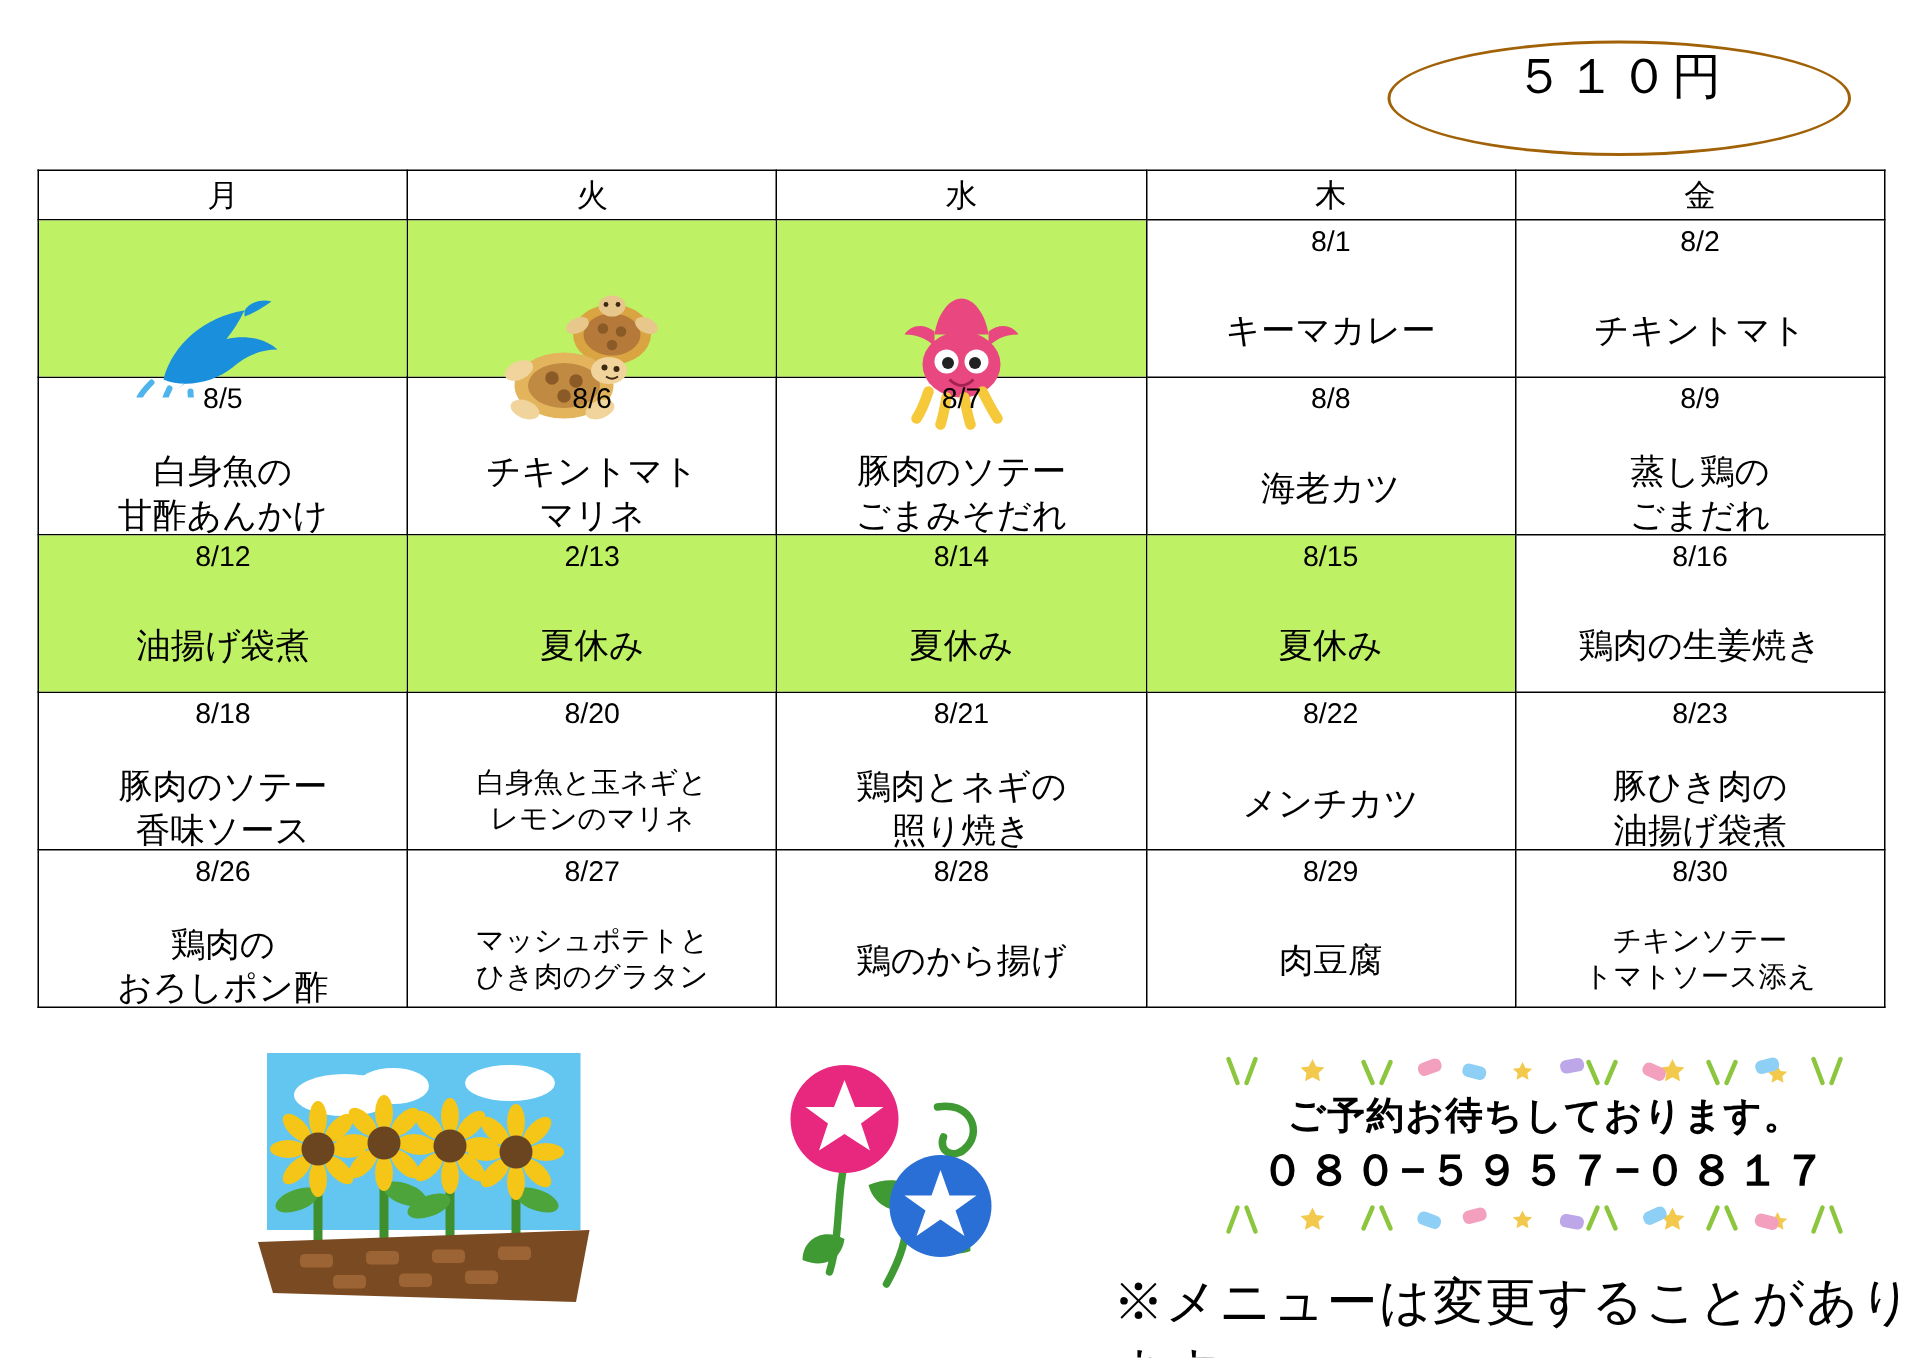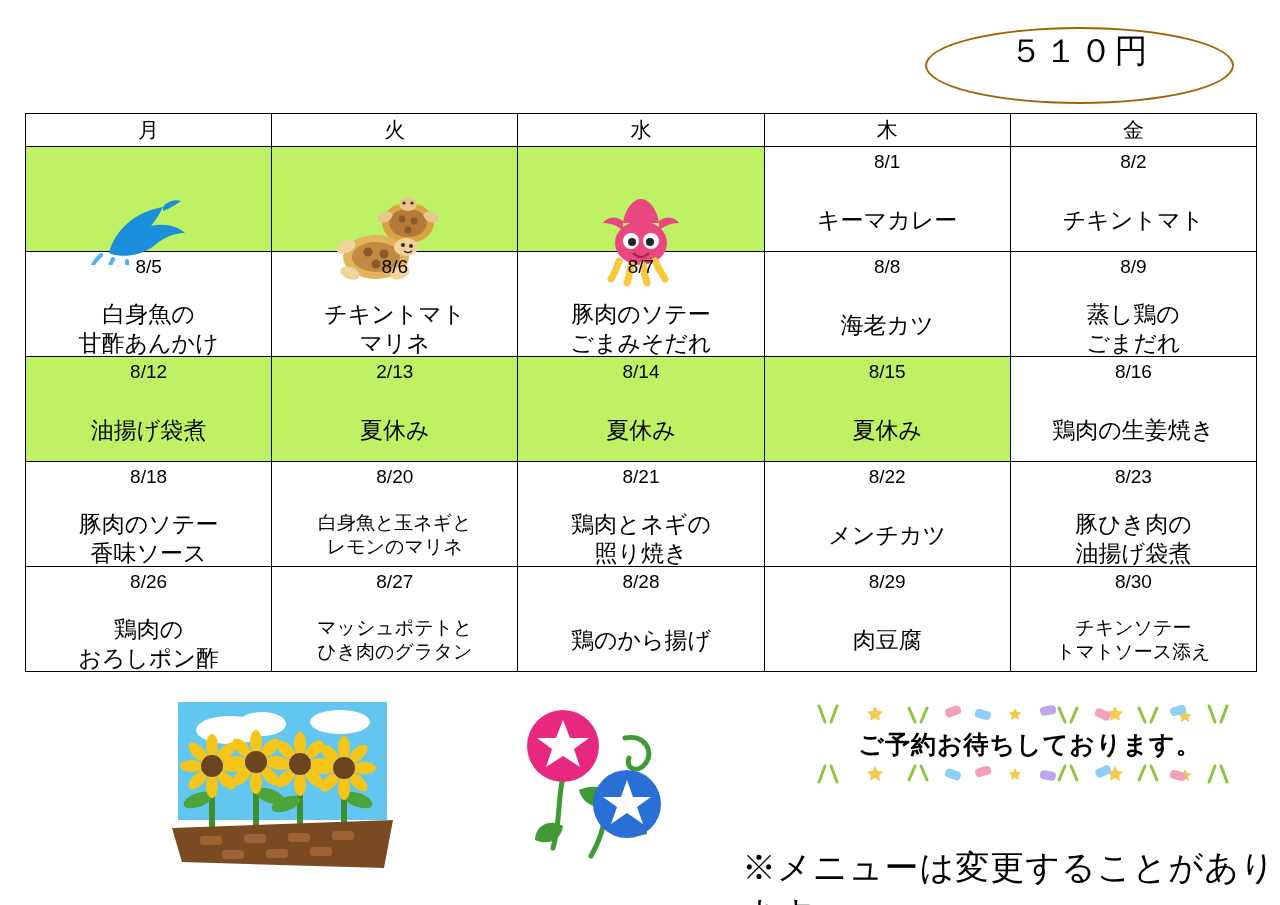--- a/index.html
+++ b/index.html
@@ -551,20 +551,21 @@
         <g>
           <rect x="130" y="7" width="16" height="9" rx="4" fill="#f2a0bd" transform="rotate(-20 138 11)"></rect>
           <rect x="160" y="10" width="16" height="9" rx="4" fill="#8ecff5" transform="rotate(15 168 14)"></rect>
           <rect x="225" y="6" width="16" height="9" rx="4" fill="#bda7e8" transform="rotate(-10 233 10)"></rect>
           <rect x="280" y="10" width="16" height="9" rx="4" fill="#f2a0bd" transform="rotate(25 288 14)"></rect>
           <rect x="355" y="6" width="16" height="9" rx="4" fill="#8ecff5" transform="rotate(-15 363 10)"></rect>
         </g>
       </svg>
     </div>
     <div class="contact-line">ご予約お待ちしております。</div>
+    <div class="contact-phone">０８０−５９５７−０８１７</div>
     <div class="deco-row">
       <svg width="430" height="26" viewBox="0 0 430 26">
         <g stroke="#8cc63f" stroke-width="3" fill="none" stroke-linecap="round">
           <path d="M10 4 L4 20"></path>
             <path d="M16 4 L22 20"></path>
           <path d="M100 4 L94 18"></path>
             <path d="M106 4 L112 18"></path>
           <path d="M250 4 L244 18"></path>
             <path d="M256 4 L262 18"></path>
           <path d="M400 4 L394 20"></path>

